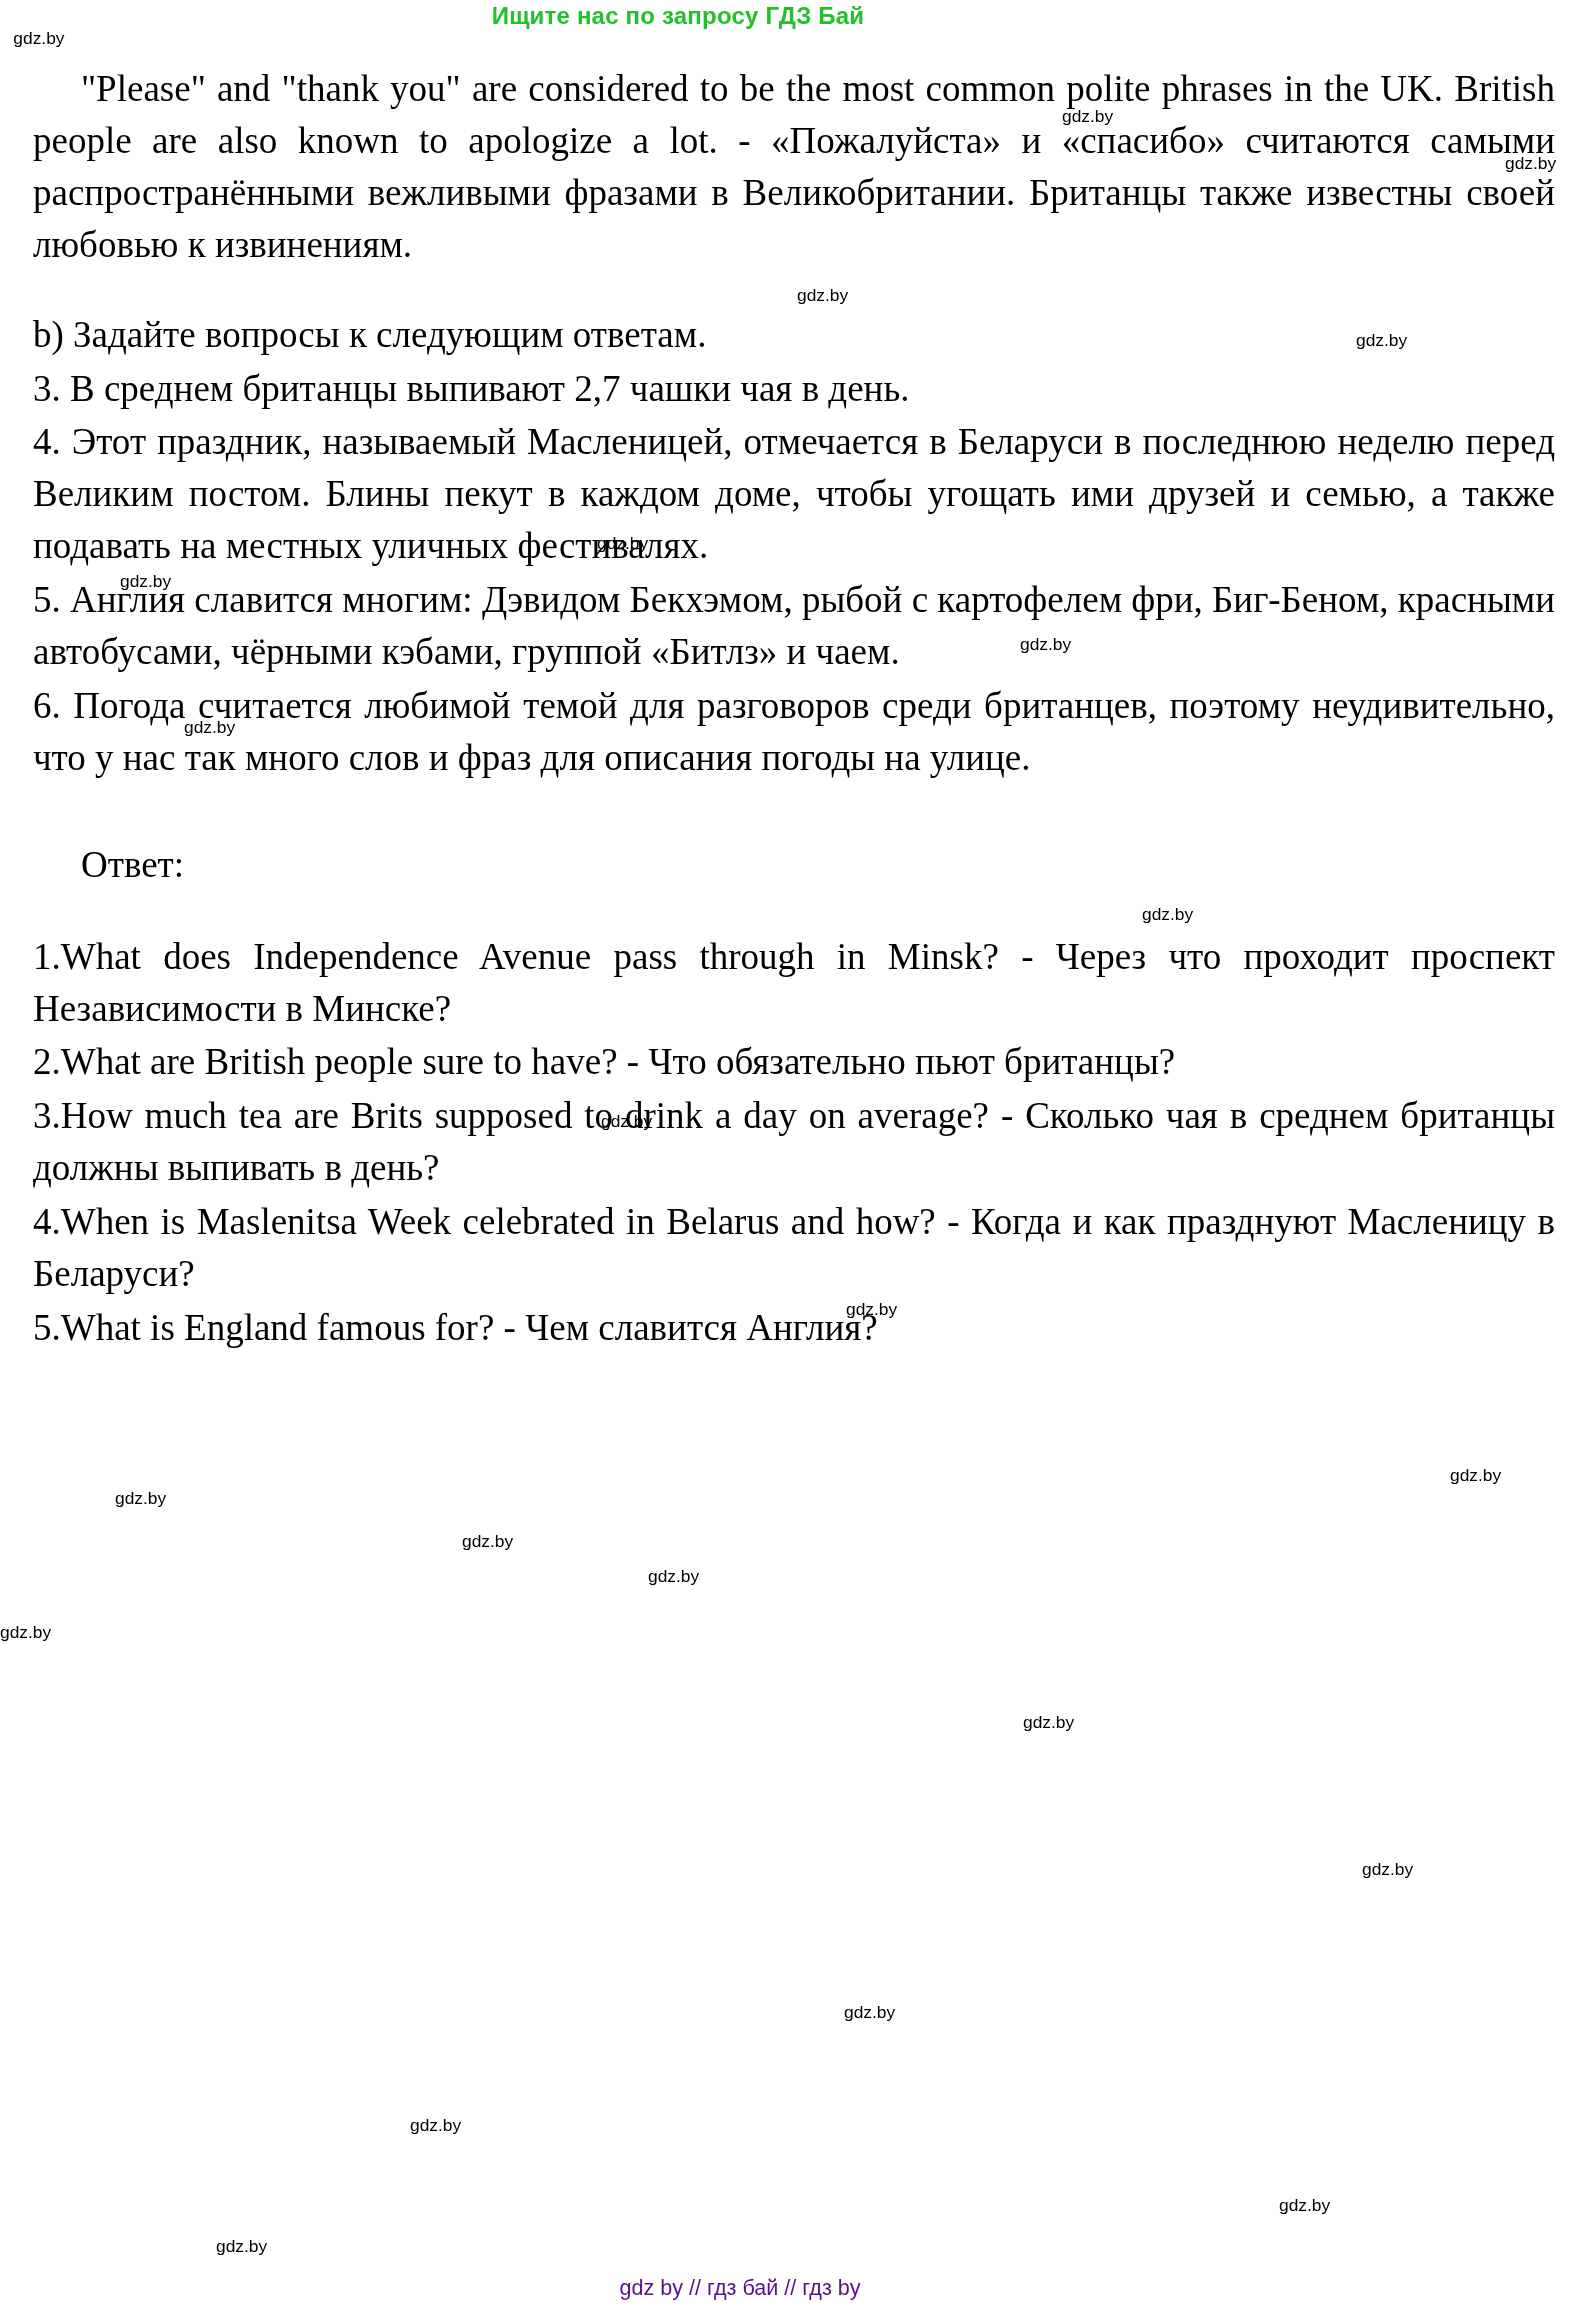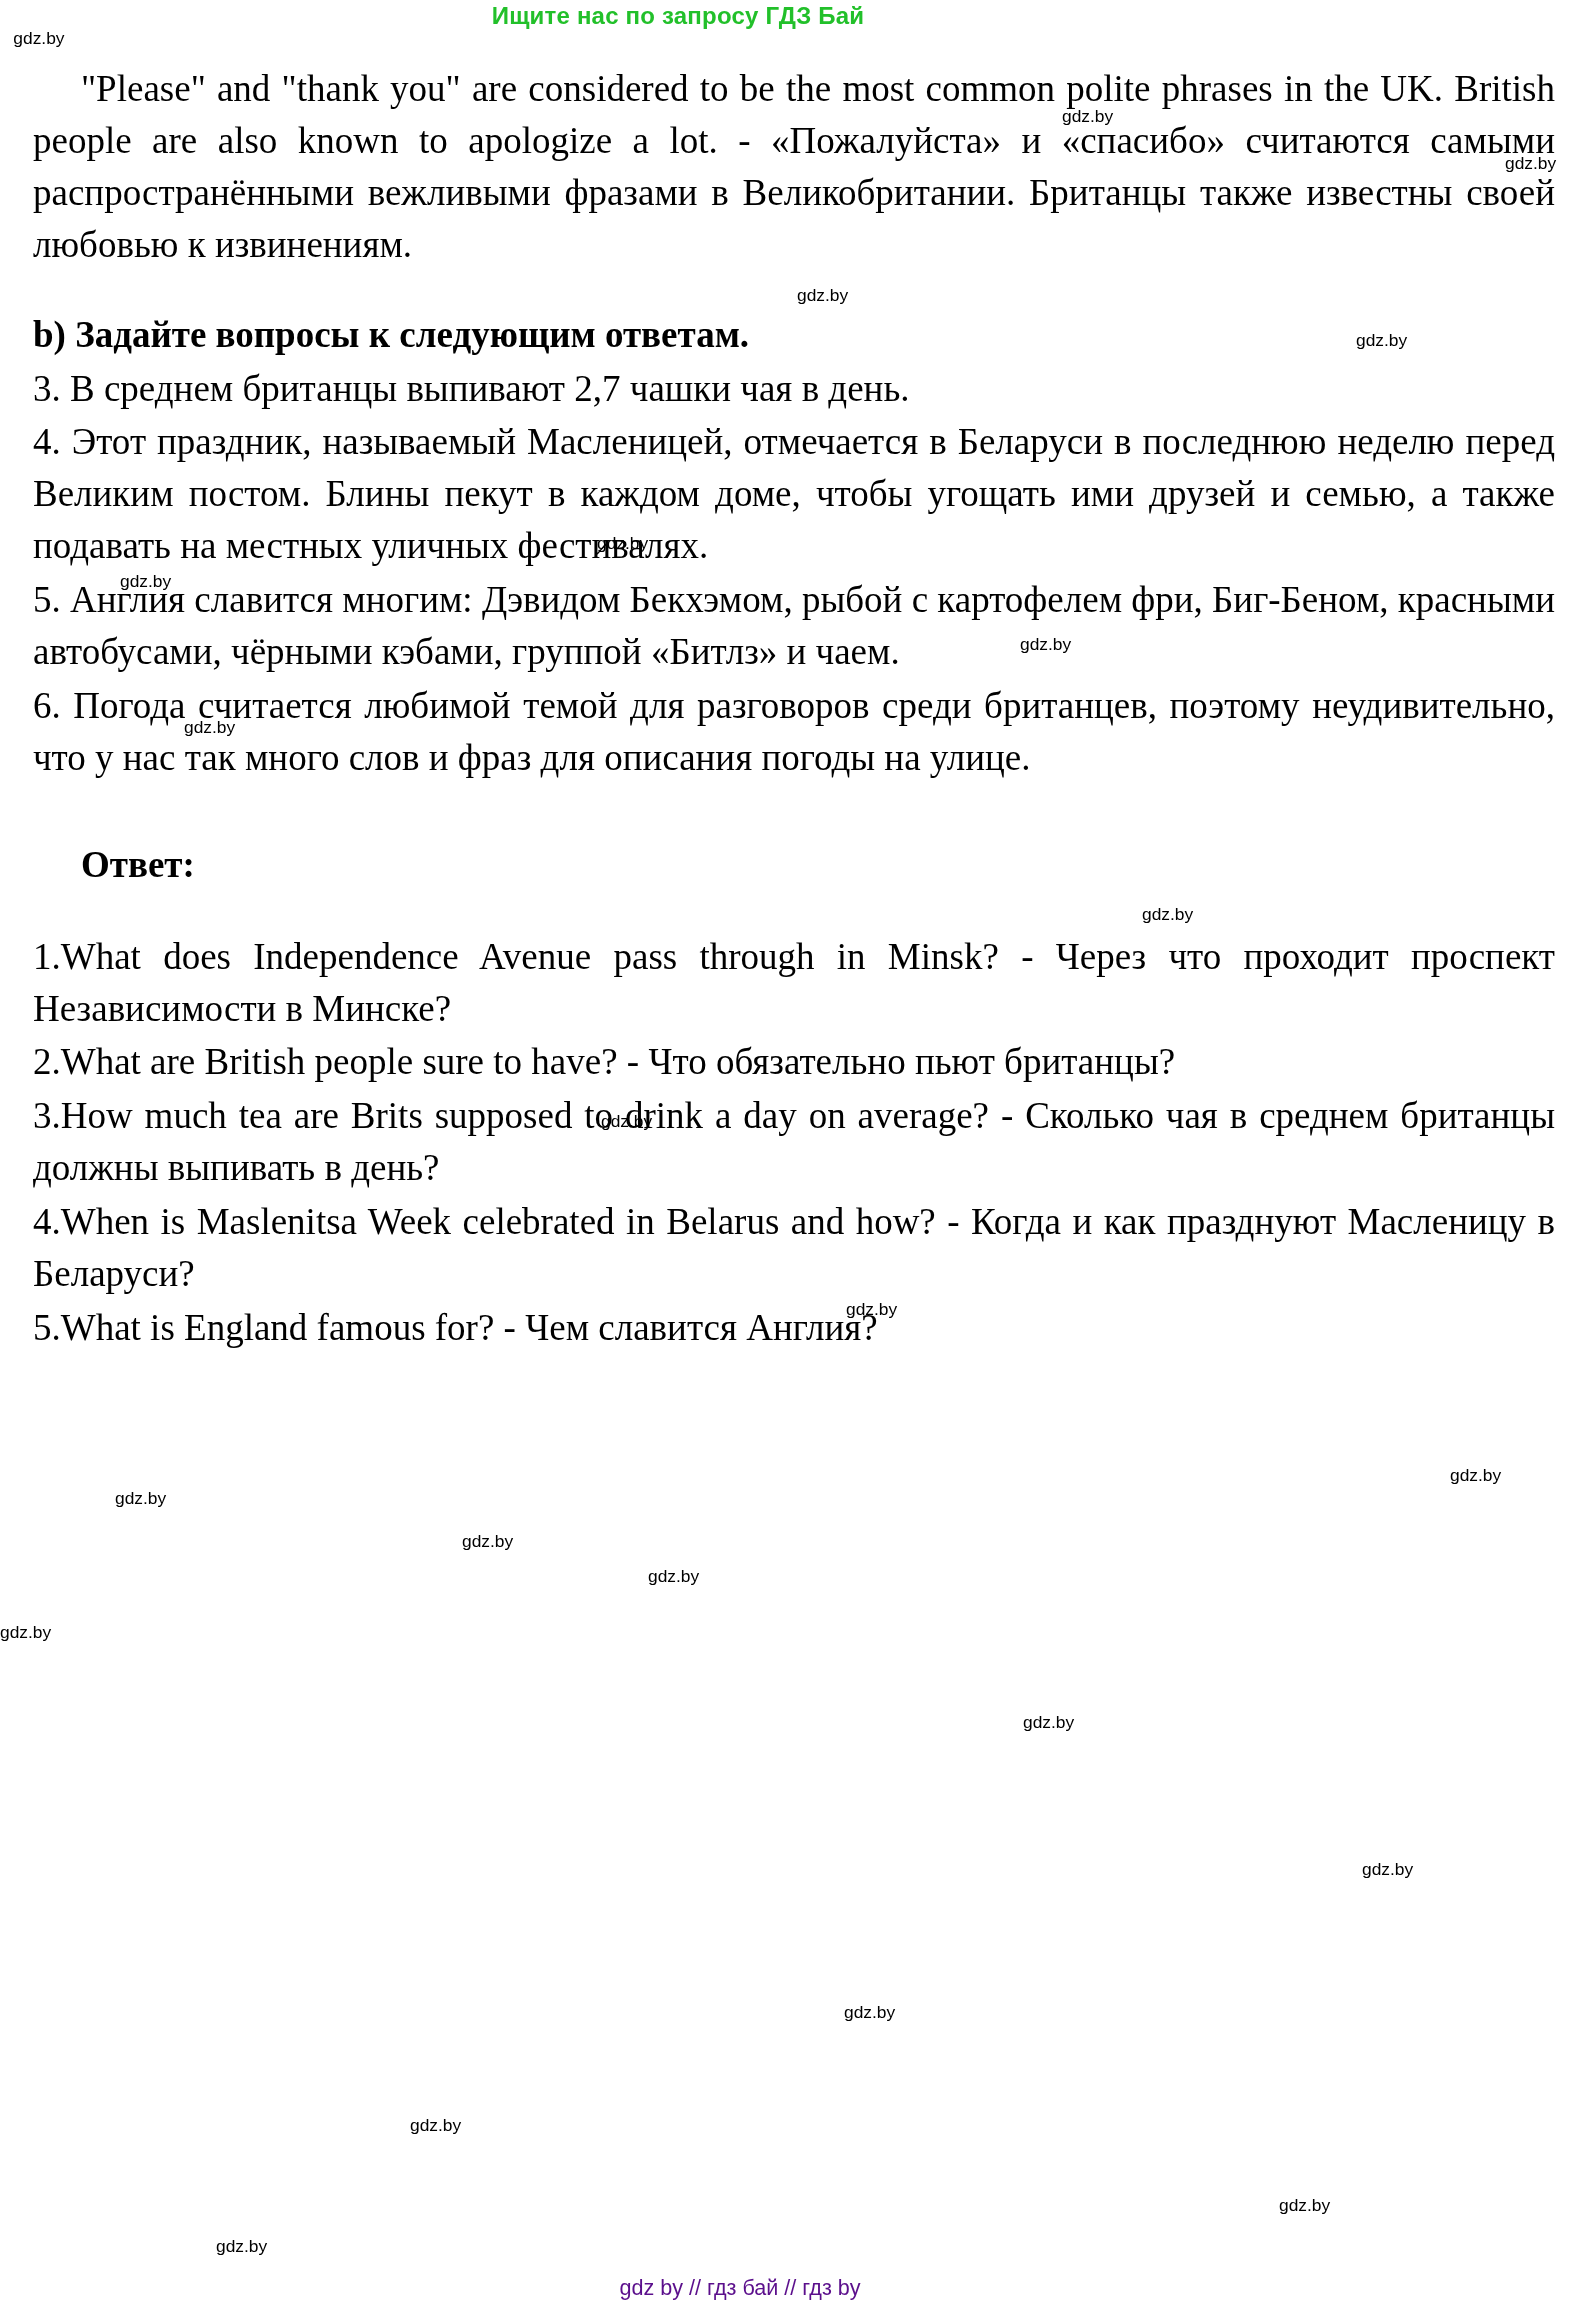--- a/index.html
+++ b/index.html
@@ -50,21 +50,20 @@
     hyphens: none;
   }
   .para.last-justify {
     text-align-last: left;
   }
   .para.indent {
     text-indent: 48px;
   }
   .gap-before-lg {
     margin-top: 38px;
-    font-weight: bold;
   }
 
   
   .wm {
     position: absolute;
     font-family: "Liberation Sans", "DejaVu Sans", sans-serif;
     font-size: 17.4px;
     line-height: 17.4px;
     color: #000000;
     white-space: nowrap;

